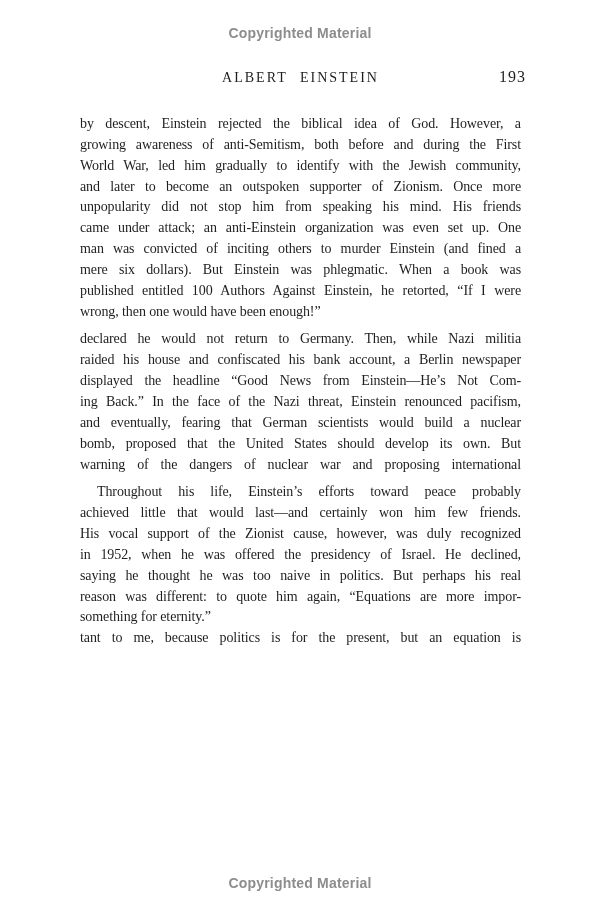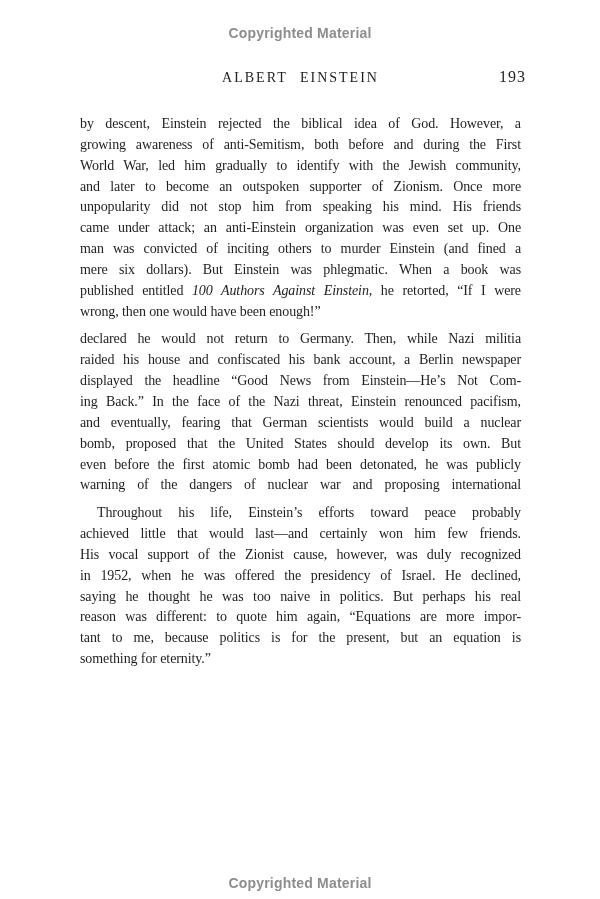--- a/index.html
+++ b/index.html
@@ -60,21 +60,21 @@
     text-align: justify;
     text-align-last: justify;
     -moz-text-align-last: justify;
     min-height: 20.85px;
   }
   .line.last {
     text-align-last: left;
     -moz-text-align-last: left;
   }
   .line.indent { text-indent: 17px; }
-  .italic { font-style: italic; }
+  .italic { }
 </style>
 </head>
 <body>
 
 <div class="page">
   <div class="watermark top">Copyrighted Material</div>
 
   <div class="header">
     <span class="running-head">ALBERT  EINSTEIN</span>
     <span class="page-number">193</span>
@@ -93,29 +93,28 @@
         <div class="line"><span>published entitled </span><span class="italic">100 Authors Against Einstein,</span><span> he retorted, “If I were</span></div>
         <div class="line last"><span>wrong, then one would have been enough!”</span></div>
       </div>
       <div class="para">
         <div class="line"><span>declared he would not return to Germany. Then, while Nazi militia</span></div>
         <div class="line"><span>raided his house and confiscated his bank account, a Berlin newspaper</span></div>
         <div class="line"><span>displayed the headline “Good News from Einstein—He’s Not Com-</span></div>
         <div class="line"><span>ing Back.” In the face of the Nazi threat, Einstein renounced pacifism,</span></div>
         <div class="line"><span>and eventually, fearing that German scientists would build a nuclear</span></div>
         <div class="line"><span>bomb, proposed that the United States should develop its own. But</span></div>
-        <div class="line"><span>even before the first atomic bomb had been detonated, he was publicly</span></div>
         <div class="line"><span>warning of the dangers of nuclear war and proposing international</span></div>
       </div>
       <div class="para">
         <div class="line indent"><span>Throughout his life, Einstein’s efforts toward peace probably</span></div>
         <div class="line"><span>achieved little that would last—and certainly won him few friends.</span></div>
         <div class="line"><span>His vocal support of the Zionist cause, however, was duly recognized</span></div>
         <div class="line"><span>in 1952, when he was offered the presidency of Israel. He declined,</span></div>
         <div class="line"><span>saying he thought he was too naive in politics. But perhaps his real</span></div>
         <div class="line"><span>reason was different: to quote him again, “Equations are more impor-</span></div>
+        <div class="line last"><span>something for eternity.”</span></div>
         <div class="line"><span>tant to me, because politics is for the present, but an equation is</span></div>
-        <div class="line last"><span>something for eternity.”</span></div>
       </div>
     </div>
 
   <div class="watermark bottom">Copyrighted Material</div>
 </div>
 
 </body></html>

